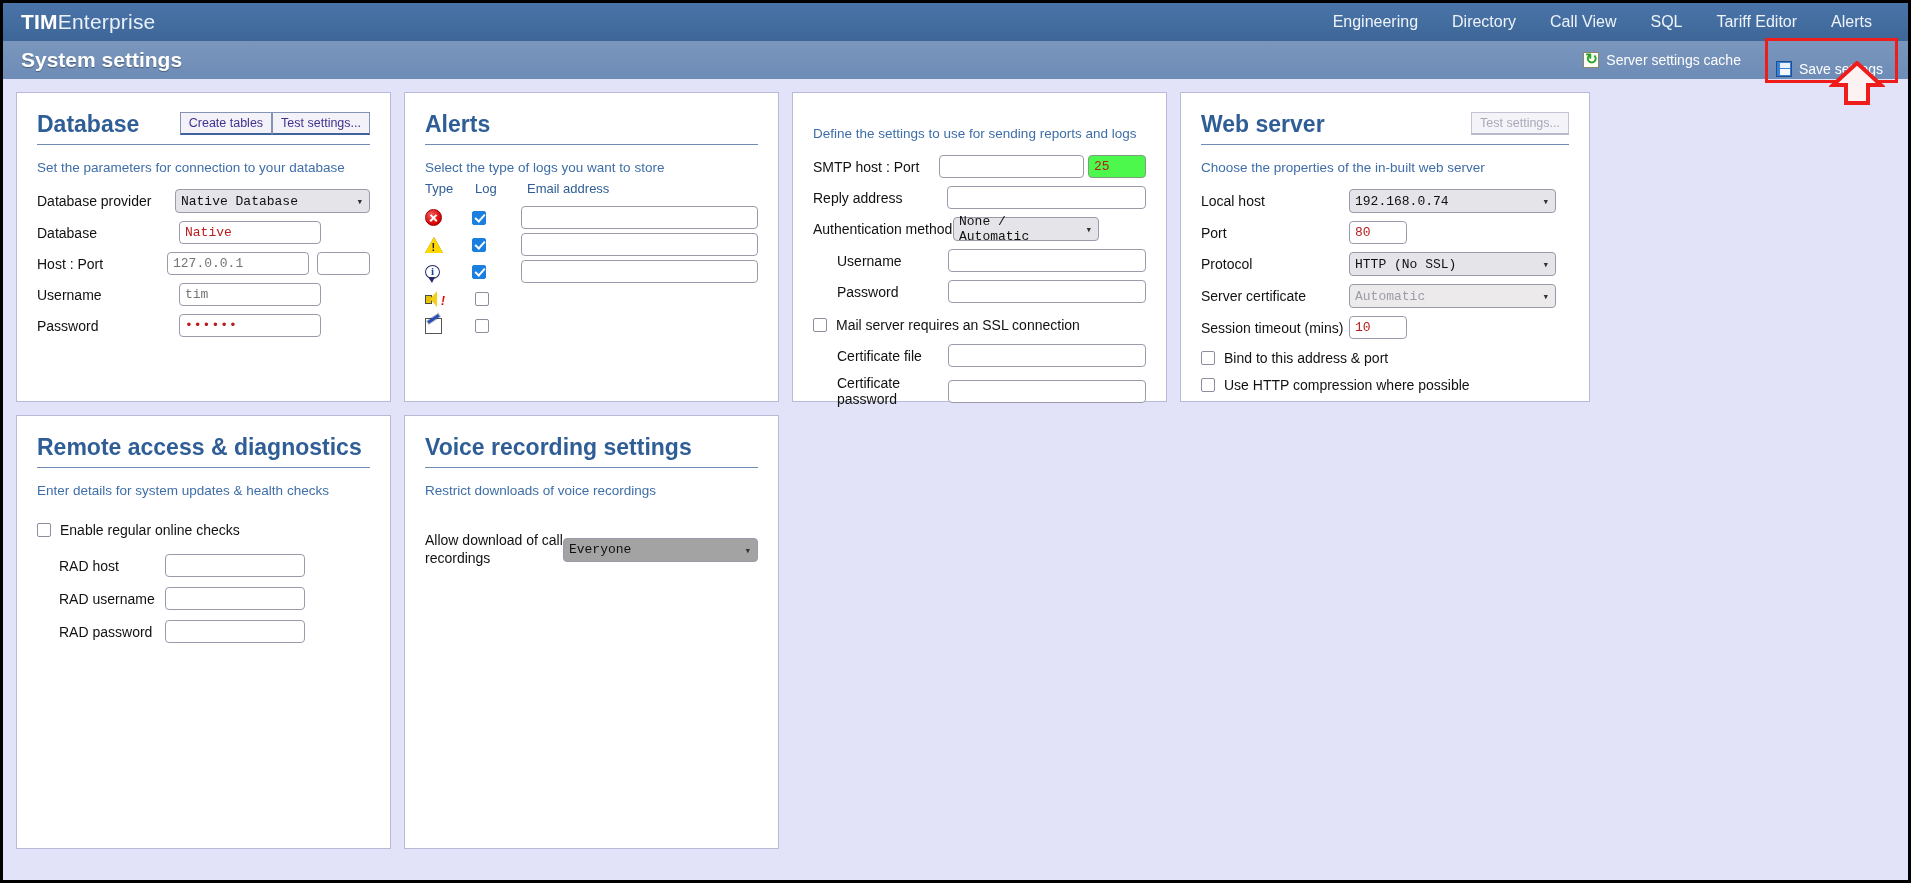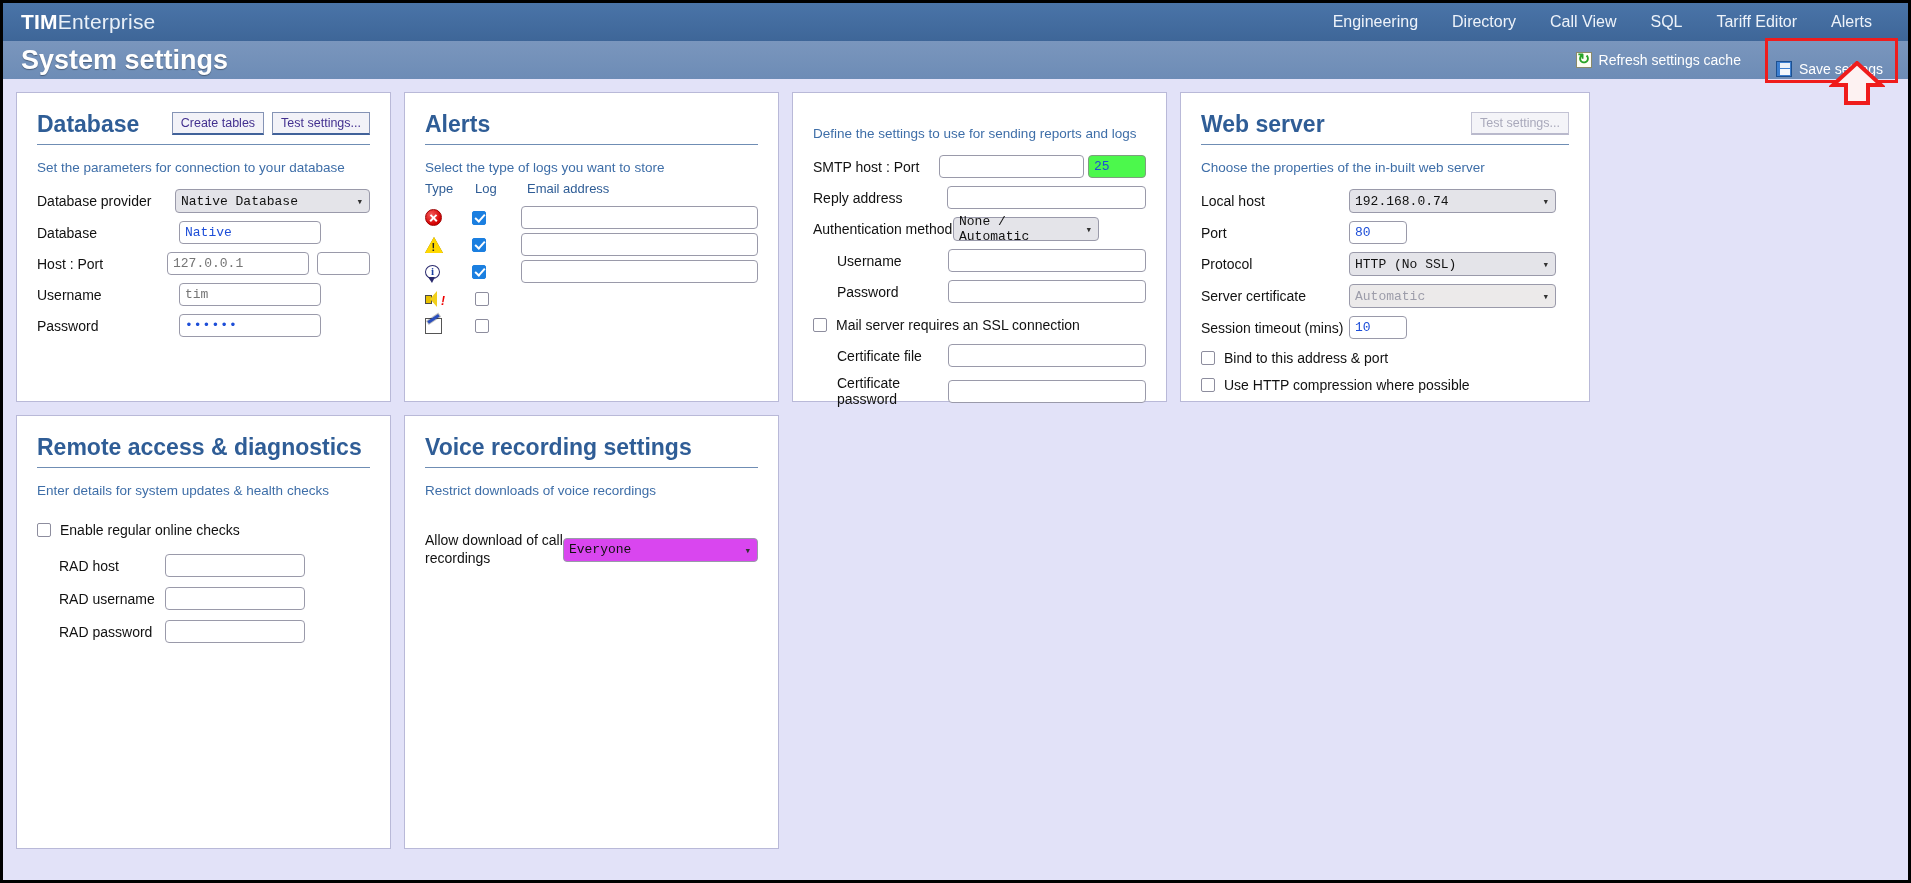--- a/index.html
+++ b/index.html
@@ -35,21 +35,21 @@
 
   
   .subbar {
     height: 38px;
     background: linear-gradient(180deg,#7a96bd 0%, #6d8cb6 100%);
     display: flex; align-items: center;
     padding: 0 18px;
     color: #fff;
     position: relative;
   }
-  .pagetitle { font-size: 27px; font-weight: bold; text-shadow: 0 1px 1px rgba(0,0,0,.35); }
+  .pagetitle { font-size: 21px; font-weight: bold; text-shadow: 0 1px 1px rgba(0,0,0,.35); }
   .subactions { margin-left: auto; display:flex; align-items: center; gap: 0; }
   .action {
     display: flex; align-items: center; gap: 7px;
     font-size: 14px; color: #fff;
     padding: 6px 10px;
     cursor: pointer;
   }
   .action.highlight {
     border: 3px solid #ef1c1c;
     padding: 20px 12px 3px 8px;
@@ -92,21 +92,21 @@
   }
   .panel.last { margin-right: 13px; }
   .panel-head {
     display: flex; align-items: flex-end; justify-content: space-between;
     border-bottom: 1px solid #6f8db4;
     padding-bottom: 6px;
   }
   .panel-title {
     font-size: 23px; font-weight: bold; color: #2f5d96;
   }
-  .head-btns { display: flex; gap: 8px; margin-bottom: 3px; padding-left: 28px; }
+  .head-btns { display: flex; margin-bottom: 3px; padding-left: 28px; }
   .btn {
     font-family: "Liberation Sans", sans-serif;
     font-size: 12.5px;
     color: #43308f;
     background: #f2f2f8;
     border: 1px solid #8593b5;
     border-bottom: 2px solid #41629a;
     padding: 3px 8px;
     cursor: pointer;
     white-space: nowrap;
@@ -120,21 +120,21 @@
   .frow { display: flex; align-items: center; margin-bottom: 8px; }
   .flabel { font-size: 14px; color: #111; }
   .fld {
     font-family: "Liberation Mono", monospace;
     font-size: 13px;
     border: 1px solid #9a9aaa;
     border-radius: 4px;
     height: 23px;
     padding: 0 5px;
     background: #fff;
-    color: #1d4ed8;
+    color: #b91c1c;
     outline: none;
   }
   .fld.ph { color: #9d9daa; }
   .sel {
     font-family: "Liberation Mono", monospace;
     font-size: 13px;
     border: 1px solid #9a9aaa;
     border-radius: 4px;
     height: 24px;
     background: #e4e4e9;
@@ -255,21 +255,21 @@
       <a href="#">Tariff Editor</a>
       <a href="#">Alerts</a>
     </nav>
   </div>
 
   <div class="subbar">
     <div class="pagetitle">System settings</div>
     <div class="subactions">
       <div class="action">
         <span class="ico16 ico-refresh"></span>
-        <span>Refresh settings cache</span>
+        <span>Server settings cache</span>
       </div>
       <div class="action highlight">
         <span class="ico16 ico-save"></span>
         <span>Save settings</span>
       </div>
     </div>
   </div>
 
   <svg class="arrow-annot" viewBox="0 0 56 44">
     <polygon points="28,2 52,24 39,24 39,42 17,42 17,24 4,24" fill="#fdf2f2" stroke="#ef1c1c" stroke-width="4"></polygon>
@@ -516,21 +516,21 @@
       </div>
 
       <div class="panel" style="width:375px;height:434px;">
         <div class="panel-head">
           <div class="panel-title">Voice recording settings</div>
         </div>
         <div class="panel-sub">Restrict downloads of voice recordings</div>
 
         <div class="frow" style="margin-top:34px;align-items:center;">
           <div class="flabel" style="width:142px;line-height:1.25;">Allow download of call recordings</div>
-          <div class="sel" style="width:200px;background:#d946ef;">
+          <div class="sel" style="width:200px;background:#a3a3a3;">
             <span>Everyone</span>
             <span class="chev">▾</span>
           </div>
         </div>
       </div>
 
       <div class="spacer"></div>
     </div>
 
   </div>

